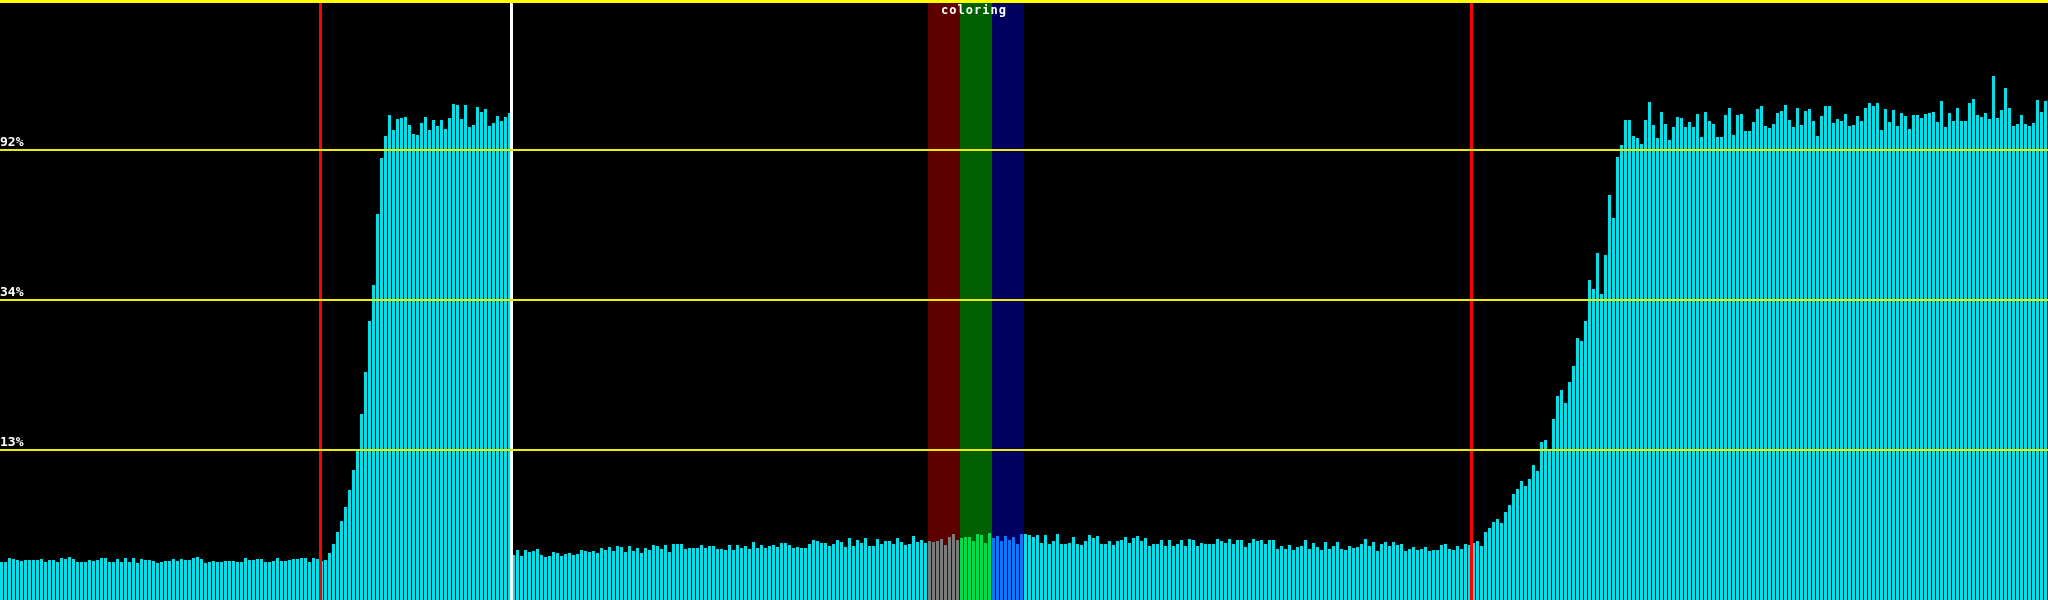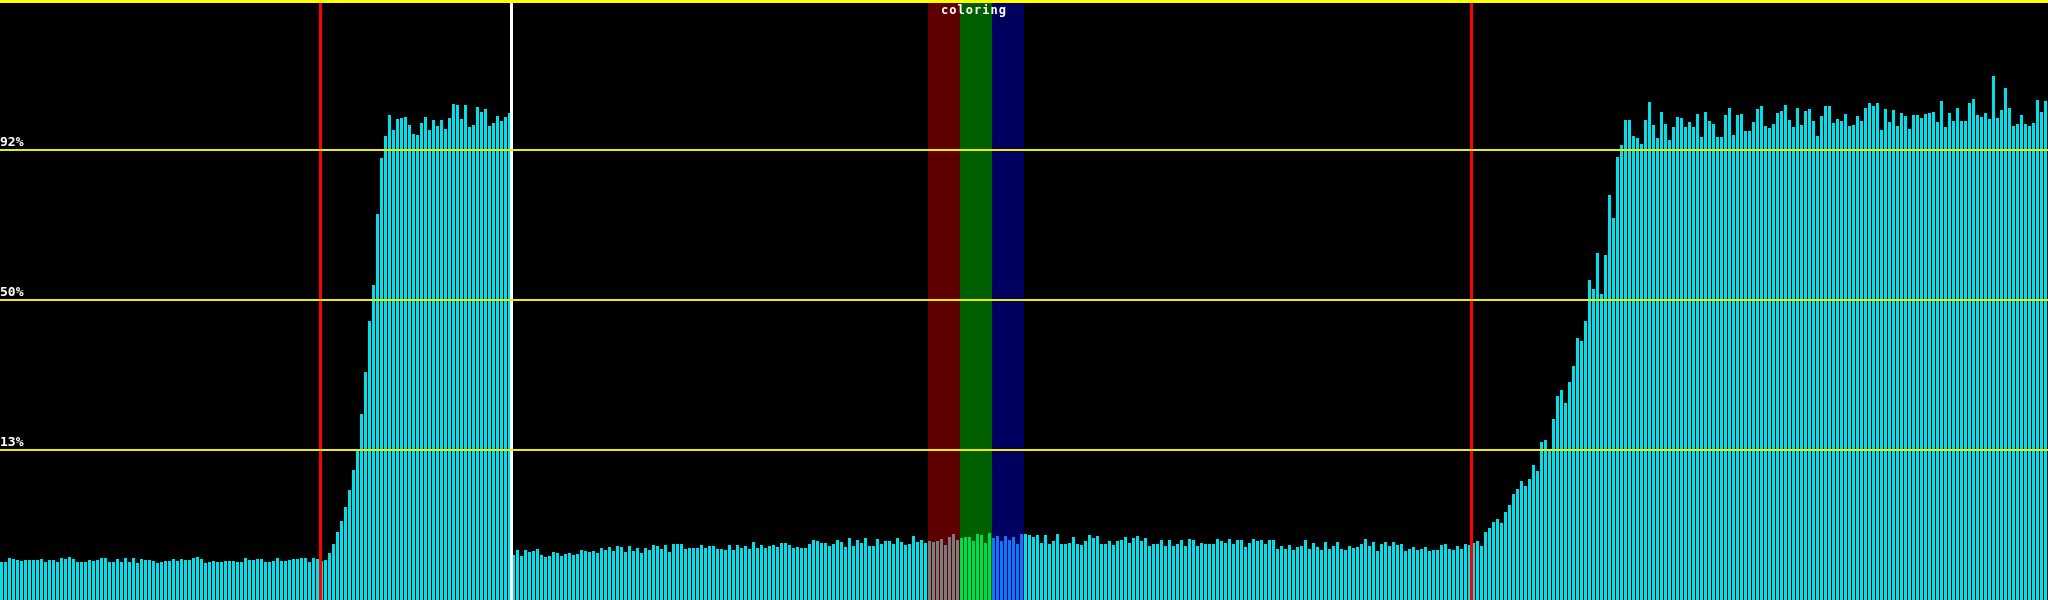--- a/index.html
+++ b/index.html
@@ -548,21 +548,21 @@
       <div class="bar" style="left: 2028px; width: 3px; height: 474px; background: rgb(0, 224, 234);"></div>
       <div class="bar" style="left: 2032px; width: 3px; height: 477px; background: rgb(0, 224, 234);"></div>
       <div class="bar" style="left: 2036px; width: 3px; height: 500px; background: rgb(0, 224, 234);"></div>
       <div class="bar" style="left: 2040px; width: 3px; height: 488px; background: rgb(0, 224, 234);"></div>
       <div class="bar" style="left: 2044px; width: 3px; height: 499px; background: rgb(0, 224, 234);"></div>
     </div>
   <div id="grid">
       <div class="gridline" style="top: 149px; background: rgb(237, 237, 0);"></div>
       <div class="ylabel" style="top: 134px;">92%</div>
       <div class="gridline" style="top: 299px; background: rgb(237, 237, 0);"></div>
-      <div class="ylabel" style="top: 284px;">50%</div>
+      <div class="ylabel" style="top: 284px;">34%</div>
       <div class="gridline" style="top: 449px; background: rgb(237, 237, 0);"></div>
       <div class="ylabel" style="top: 434px;">13%</div>
     </div>
   <div id="markers">
       <div class="vmarker" style="left: 319px; background: rgb(255, 0, 0);"></div>
       <div class="vmarker" style="left: 510px; background: rgb(255, 255, 255);"></div>
       <div class="vmarker" style="left: 1470px; background: rgb(255, 0, 0);"></div>
     </div>
   <div id="coloring-label" style="left: 974px; transform: translateX(-50%);">coloring</div>
 </div>

